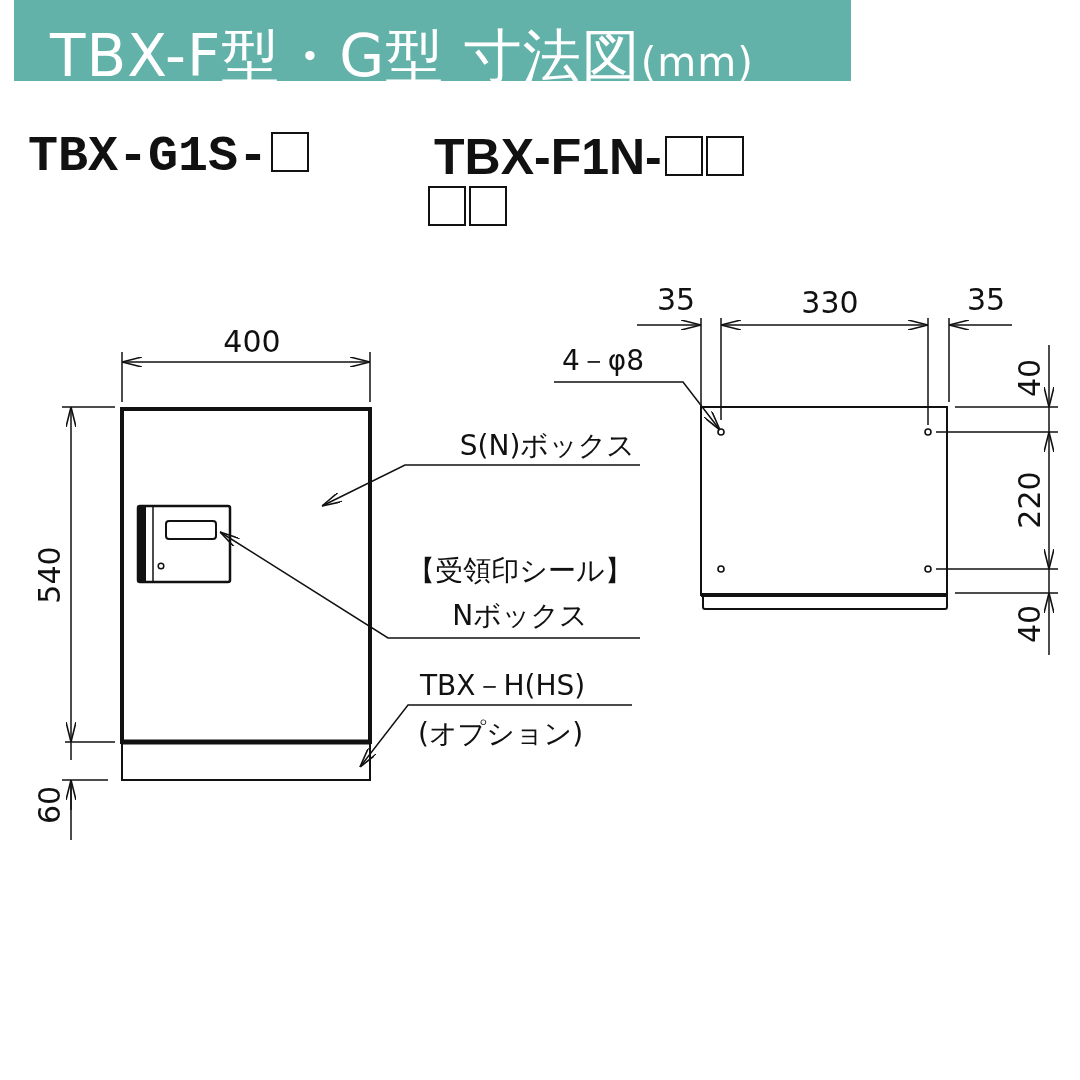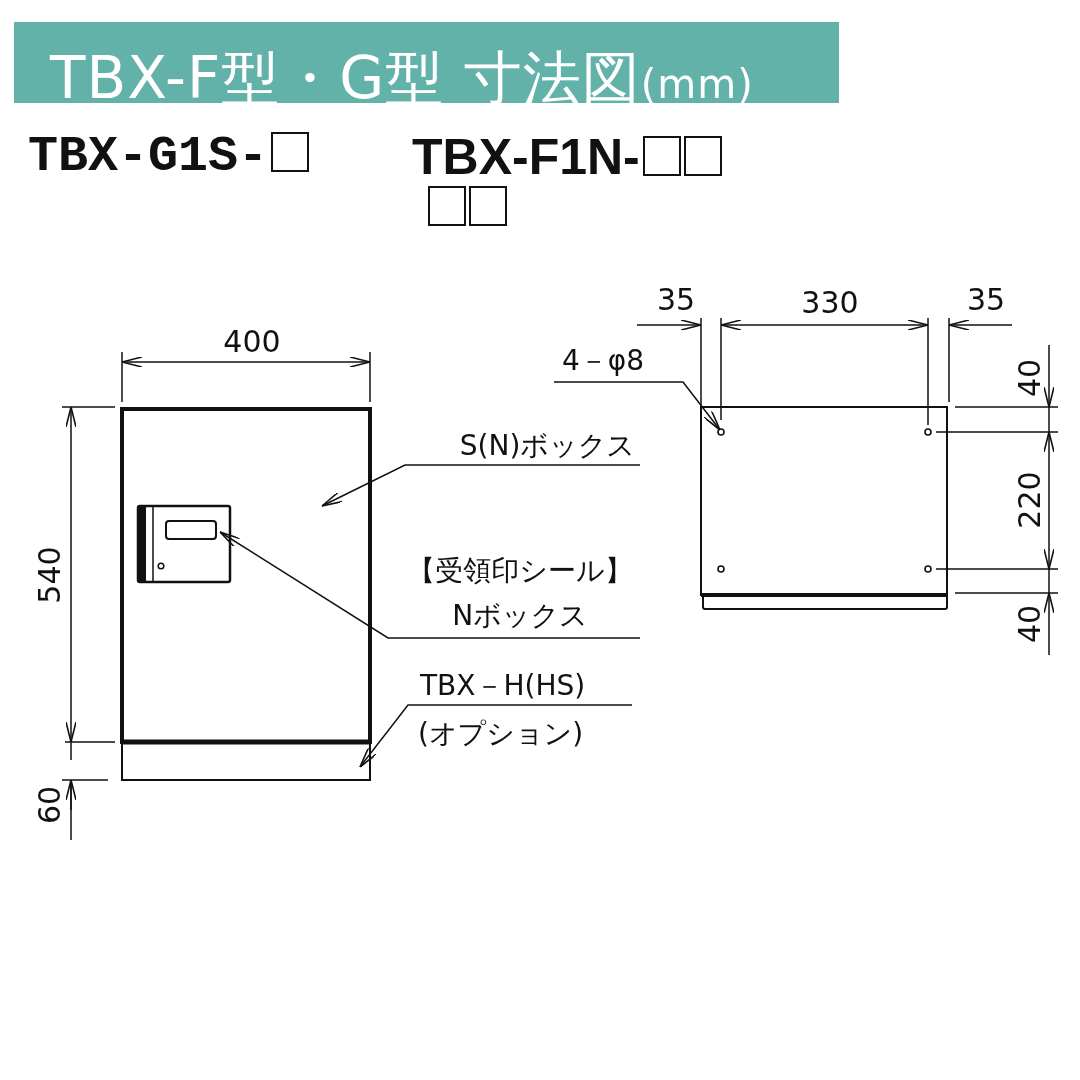--- a/index.html
+++ b/index.html
@@ -1,37 +1,37 @@
 <!DOCTYPE html>
 <html><head>
 <meta charset="utf-8">
 <style>
   html, body { margin:0; padding:0; background:#ffffff; }
   body { width:1080px; height:1080px; position:relative; overflow:hidden; font-family:"DejaVu Sans","Liberation Sans",sans-serif; }
-  .title-bar { position:absolute; left:14px; top:22px; width:825px; height:81px; background:#63b2aa; }
+  .title-bar { position:absolute; left:14px; top:0; width:825px; height:81px; background:#63b2aa;padding-left:12px; }
   .title-text { position:absolute; left:36px; top:18px; font-size:58px; color:#ffffff; letter-spacing:1px; white-space:nowrap; font-family:"DejaVu Sans","Liberation Sans",sans-serif; }
   .title-text .unit { font-size:40px; }
   .model { position:absolute; font-family:"Liberation Sans","DejaVu Sans",sans-serif; font-weight:bold; font-size:50px; color:#111; white-space:nowrap; line-height:1; }
   .box { display:inline-block; width:38px; height:40px; border:2px solid #111; vertical-align:-2px; margin-left:3px; box-sizing:border-box; }
   svg { position:absolute; left:0; top:0; }
   svg text { font-family:"DejaVu Sans","Liberation Sans",sans-serif; fill:#111; }
 </style>
 </head>
 <body>
 
 <div class="title-bar">
   <div class="title-text">
     <span>TBX-F型・G型 寸法図</span><span class="unit">(mm)</span>
   </div>
 </div>
 
 <div class="model" style="left:28px; top:132px;font-family:Liberation Mono, monospace;">
   <span>TBX-G1S-</span><span class="box"></span>
 </div>
-<div class="model" style="left:412px; top:132px;">
+<div class="model" style="left:434px; top:132px;">
   <span>TBX-F1N-</span><span class="box"></span><span class="box"></span>
 </div>
 <div class="model" style="left:425px; top:182px;">
   <span class="box"></span><span class="box"></span>
 </div>
 
 <svg width="1080" height="1080" viewBox="0 0 1080 1080">
   <defs>
     <marker id="ar" viewBox="0 0 20 10" refX="20" refY="5" markerWidth="20" markerHeight="10" orient="auto-start-reverse" markerUnits="userSpaceOnUse">
       <path d="M0,0 L20,5 L0,10" fill="none" stroke="#111" stroke-width="1.6"></path>

